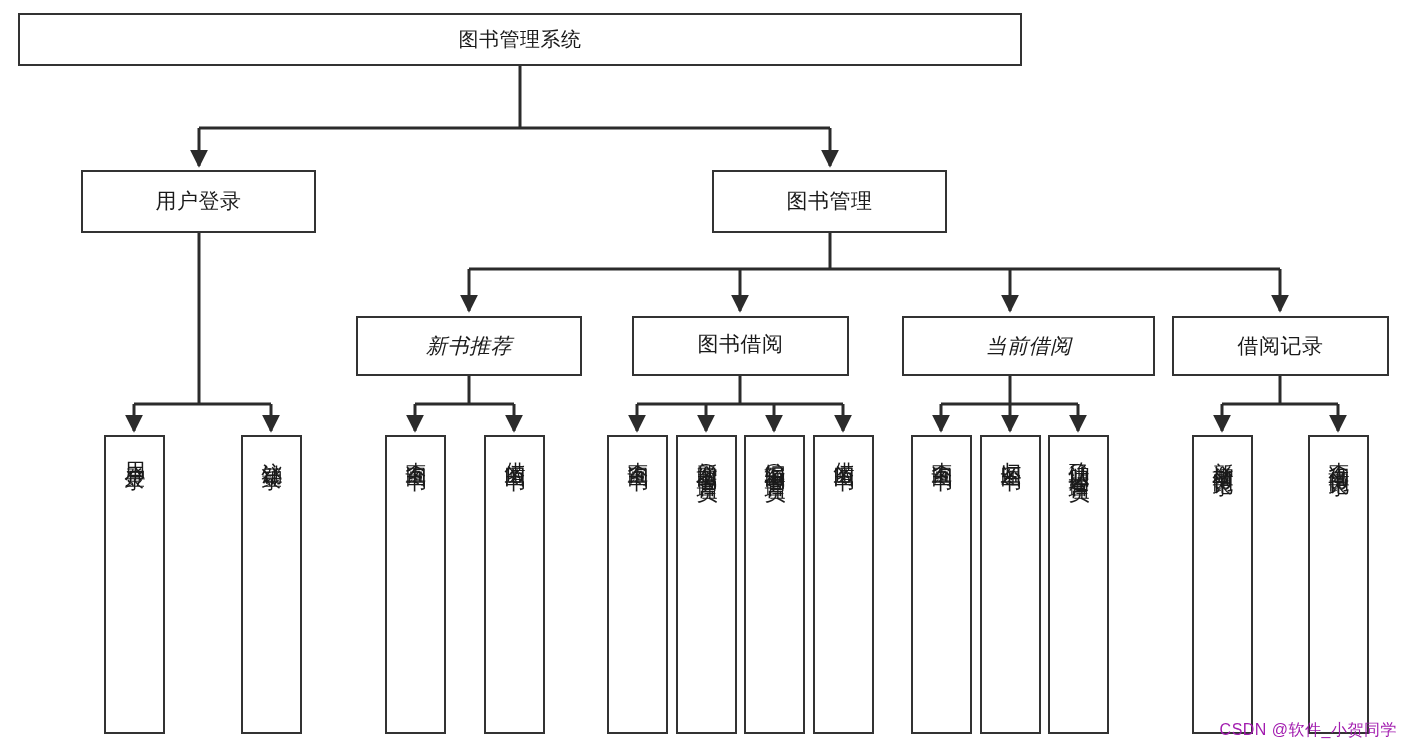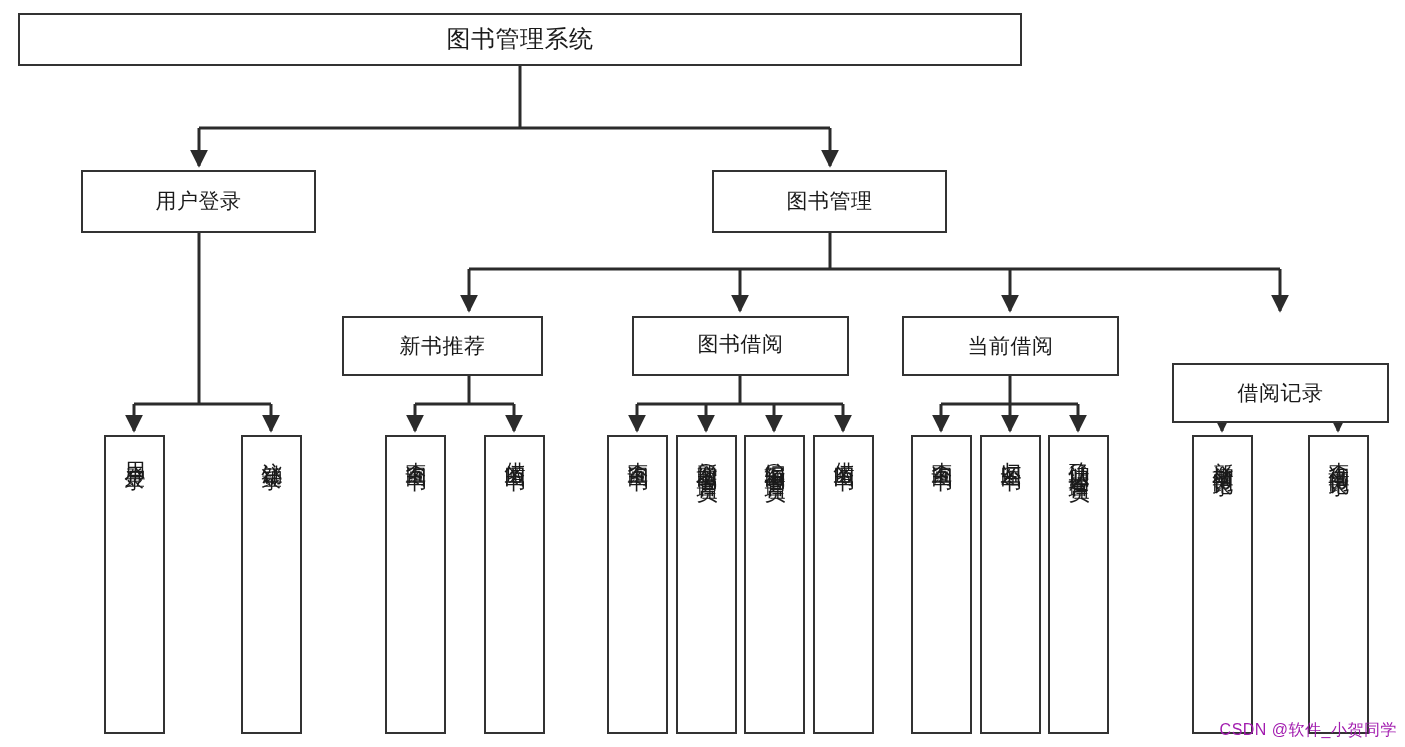--- a/index.html
+++ b/index.html
@@ -40,21 +40,21 @@
     text-align: center;
     line-height: 1.18;
     white-space: nowrap;
   }
   .node.horiz .lbl {
     writing-mode: horizontal-tb;
     font-size: 21px;
     letter-spacing: 0.5px;
   }
   .node.root .lbl {
-    font-size: 24px;
+    font-size: 20px;
   }
   .node.vert {
     align-items: flex-start;
     padding-top: 8px;
   }
   .node.vert .lbl {
     writing-mode: vertical-rl;
     text-orientation: upright;
     font-size: 21px;
     letter-spacing: 3px;
@@ -129,30 +129,30 @@
     <span class="lbl">图书管理系统</span>
   </div>
 
   <div class="node horiz" style="left:81px; top:170px; width:235px; height:63px;">
     <span class="lbl">用户登录</span>
   </div>
   <div class="node horiz" style="left:712px; top:170px; width:235px; height:63px;">
     <span class="lbl">图书管理</span>
   </div>
 
-  <div class="node horiz" style="left:342px; top:316px; width:201px; height:60px;">
+  <div class="node horiz" style="left:356px; top:316px; width:226px; height:60px;font-style:italic;">
     <span class="lbl">新书推荐</span>
   </div>
   <div class="node horiz" style="left:632px; top:316px; width:217px; height:60px;font-family:Liberation Mono, monospace;">
     <span class="lbl">图书借阅</span>
   </div>
-  <div class="node horiz" style="left:902px; top:316px; width:217px; height:60px;">
+  <div class="node horiz" style="left:902px; top:316px; width:253px; height:60px;font-style:italic;">
     <span class="lbl">当前借阅</span>
   </div>
-  <div class="node horiz" style="left:1172px; top:316px; width:217px; height:60px;margin-top:47px;">
+  <div class="node horiz" style="left:1172px; top:316px; width:217px; height:60px;">
     <span class="lbl">借阅记录</span>
   </div>
 
   <div class="node vert" style="left:104px; top:435px; width:61px; height:299px;">
     <span class="lbl">用户登录</span>
   </div>
   <div class="node vert" style="left:241px; top:435px; width:61px; height:299px;">
     <span class="lbl">注销登录</span>
   </div>
 

